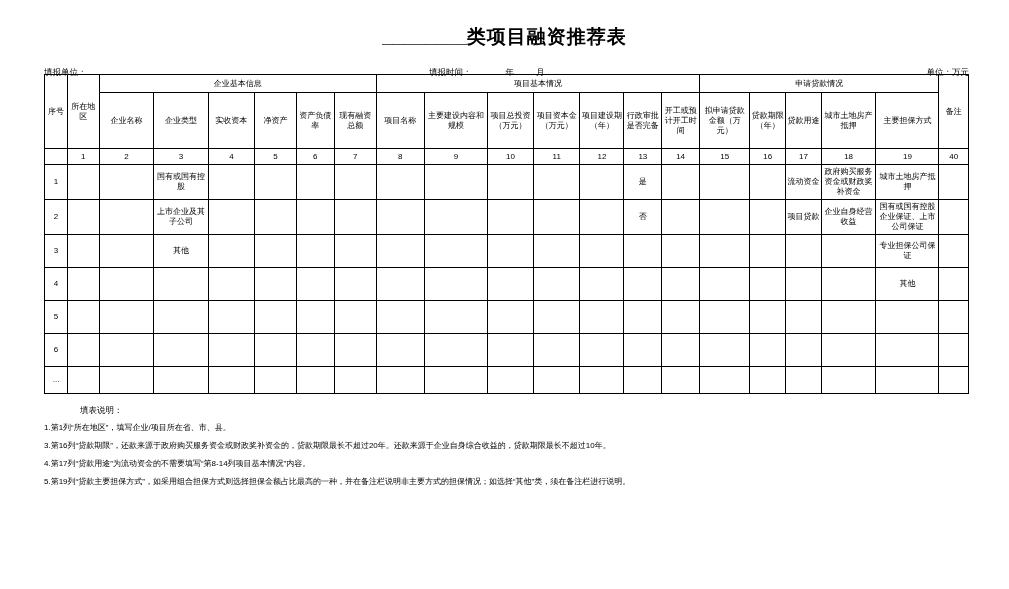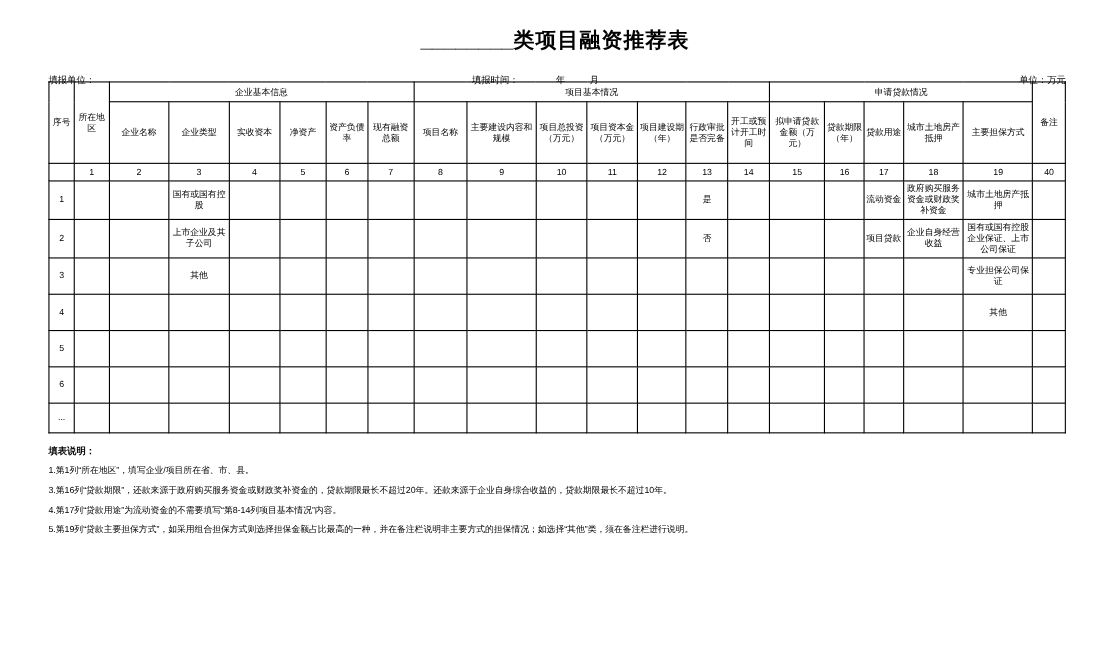--- a/index.html
+++ b/index.html
@@ -85,23 +85,24 @@
   .ellipsis-row td { height: 24px; }
   .notes {
     position: absolute;
     left: 44px;
     top: 406px;
     width: 930px;
     font-size: 8.5px;
     line-height: 1.1;
   }
   .notes .nhead {
-    font-weight: bold;
+    font-weight: normal;
     font-size: 8.5px;
     margin-bottom: 9px;
+    margin-left: 36px;
   }
   .notes .nline {
     margin-bottom: 9px;
     font-size: 8px;
   }
 </style>
 </head>
 <body>
 
 <div class="page">

